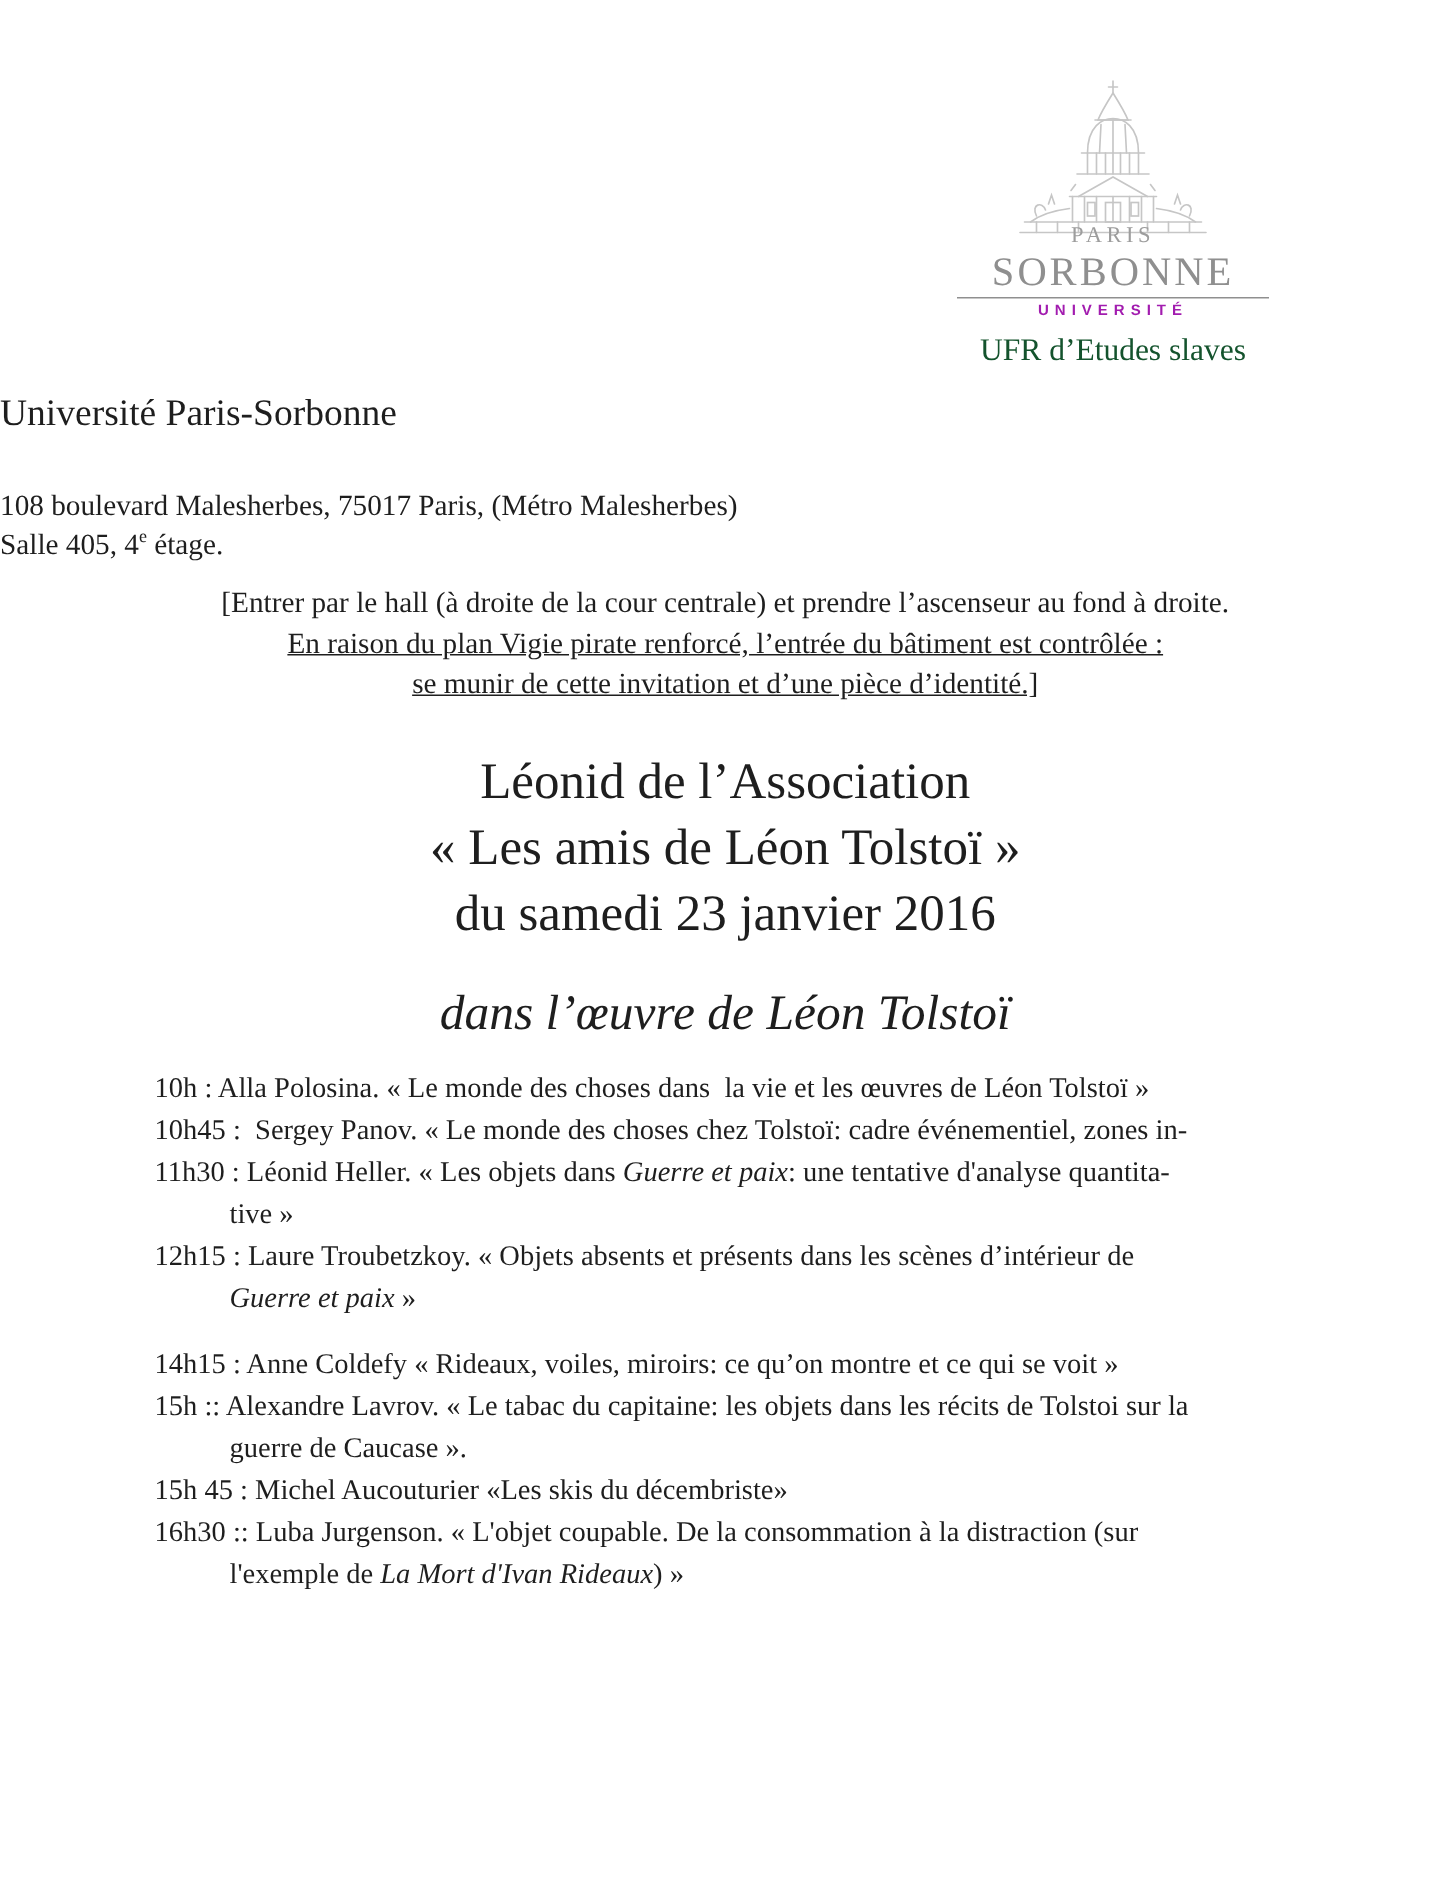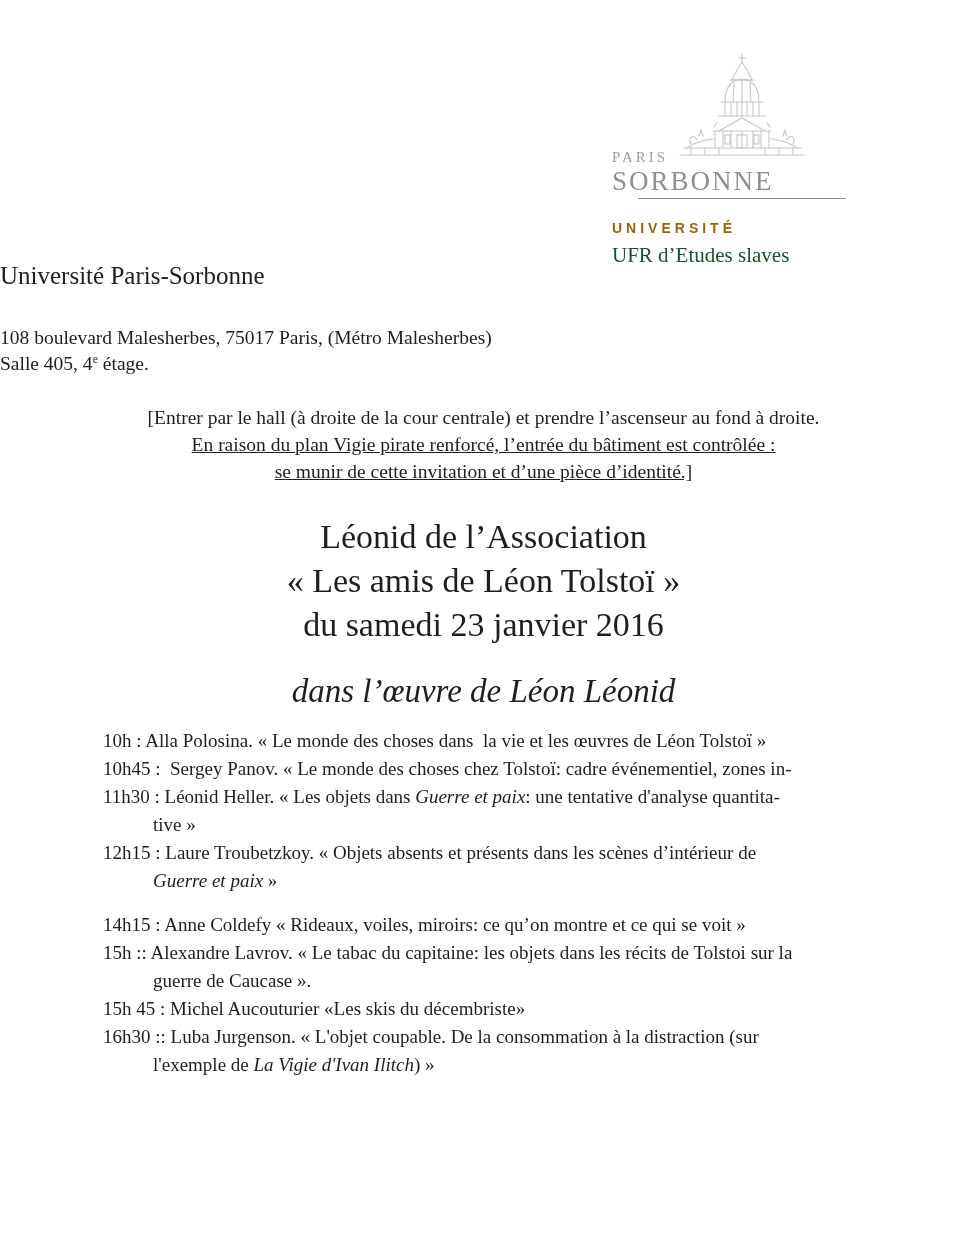--- a/index.html
+++ b/index.html
@@ -15,21 +15,21 @@
     font-family: "Liberation Serif", "DejaVu Serif", serif;
     color: #1e1e1e;
   }
 
   
   .logo {
     position: absolute;
     top: 52px;
     left: 612px;
     width: 260px;
-    text-align: left;
+    text-align: center;
     line-height: 1;
   }
   .logo-sketch { display: block; margin: 0 auto; }
   .logo-paris {
     margin-top: -12px;
     font-size: 15px;
     letter-spacing: 3px;
     color: #9d9d9d;
   }
   .logo-sorbonne {
@@ -38,26 +38,26 @@
     letter-spacing: 2px;
     color: #8f8f8f;
   }
   .logo-rule {
     width: 208px;
     border: 0;
     border-top: 1.5px solid #8f8f8f;
     margin: 3px auto 0 auto;
   }
   .logo-universite {
-    margin-top: 22px;
+    margin-top: 4px;
     font-family: "Liberation Sans", "DejaVu Sans", sans-serif;
     font-weight: bold;
-    font-size: 14px;
+    font-size: 10px;
     letter-spacing: 4px;
-    color: #a16207;
+    color: #a21caf;
   }
   .logo-ufr {
     margin-top: 8px;
     font-size: 21px;
     color: #14532d;
     line-height: 1.2;
   }
 
   
   .uni-header {
@@ -66,21 +66,21 @@
     line-height: 31px;
   }
   .address {
     margin-top: 34px;
     text-align: left;
     font-size: 19.5px;
     line-height: 26px;
   }
   .address sup { font-size: 12px; line-height: 0; }
   .entry-note {
-    margin-top: 27px;
+    margin-top: 12px;
     text-align: center;
     font-size: 19.5px;
     line-height: 27px;
   }
   .entry-note .u { text-decoration: underline; }
 
   .event-title {
     margin-top: 30px;
     text-align: center;
     font-size: 34px;
@@ -164,21 +164,21 @@
     <div class="u">se munir de cette invitation et d’une pièce d’identité.]</div>
   </div>
 
   <div class="event-title">
     <div>Léonid de l’Association</div>
     <div>« Les amis de Léon Tolstoï »</div>
     <div>du samedi 23 janvier 2016</div>
   </div>
 
   <div class="event-subtitle">
-    <div>dans l’œuvre de Léon Léonid</div>
+    <div>dans l’œuvre de Léon Tolstoï</div>
   </div>
 
   <div class="program">
     <div class="session-morning">
         <div class="p-item">
           <div class="p-line"><span>10h : Alla Polosina. « Le monde des choses dans  la vie et les œuvres de Léon Tolstoï »</span></div>
         </div>
         <div class="p-item">
           <div class="p-line"><span>10h45 :  Sergey Panov. « Le monde des choses chez Tolstoï: cadre événementiel, zones in-</span></div>
         </div>
@@ -197,18 +197,18 @@
         </div>
         <div class="p-item">
           <div class="p-line"><span>15h :: Alexandre Lavrov. « Le tabac du capitaine: les objets dans les récits de Tolstoi sur la</span></div>
           <div class="p-line cont"><span>guerre de Caucase ».</span></div>
         </div>
         <div class="p-item">
           <div class="p-line"><span>15h 45 : Michel Aucouturier «Les skis du décembriste»</span></div>
         </div>
         <div class="p-item">
           <div class="p-line"><span>16h30 :: Luba Jurgenson. « L'objet coupable. De la consommation à la distraction (sur</span></div>
-          <div class="p-line cont"><span>l'exemple de </span><span class="it">La Vigie d'Ivan Ilitch</span><span>) »</span></div>
+          <div class="p-line cont"><span>l'exemple de </span><span class="it">La Mort d'Ivan Rideaux</span><span>) »</span></div>
         </div>
       </div>
   </div>
 
 </div>
 
 </body></html>

